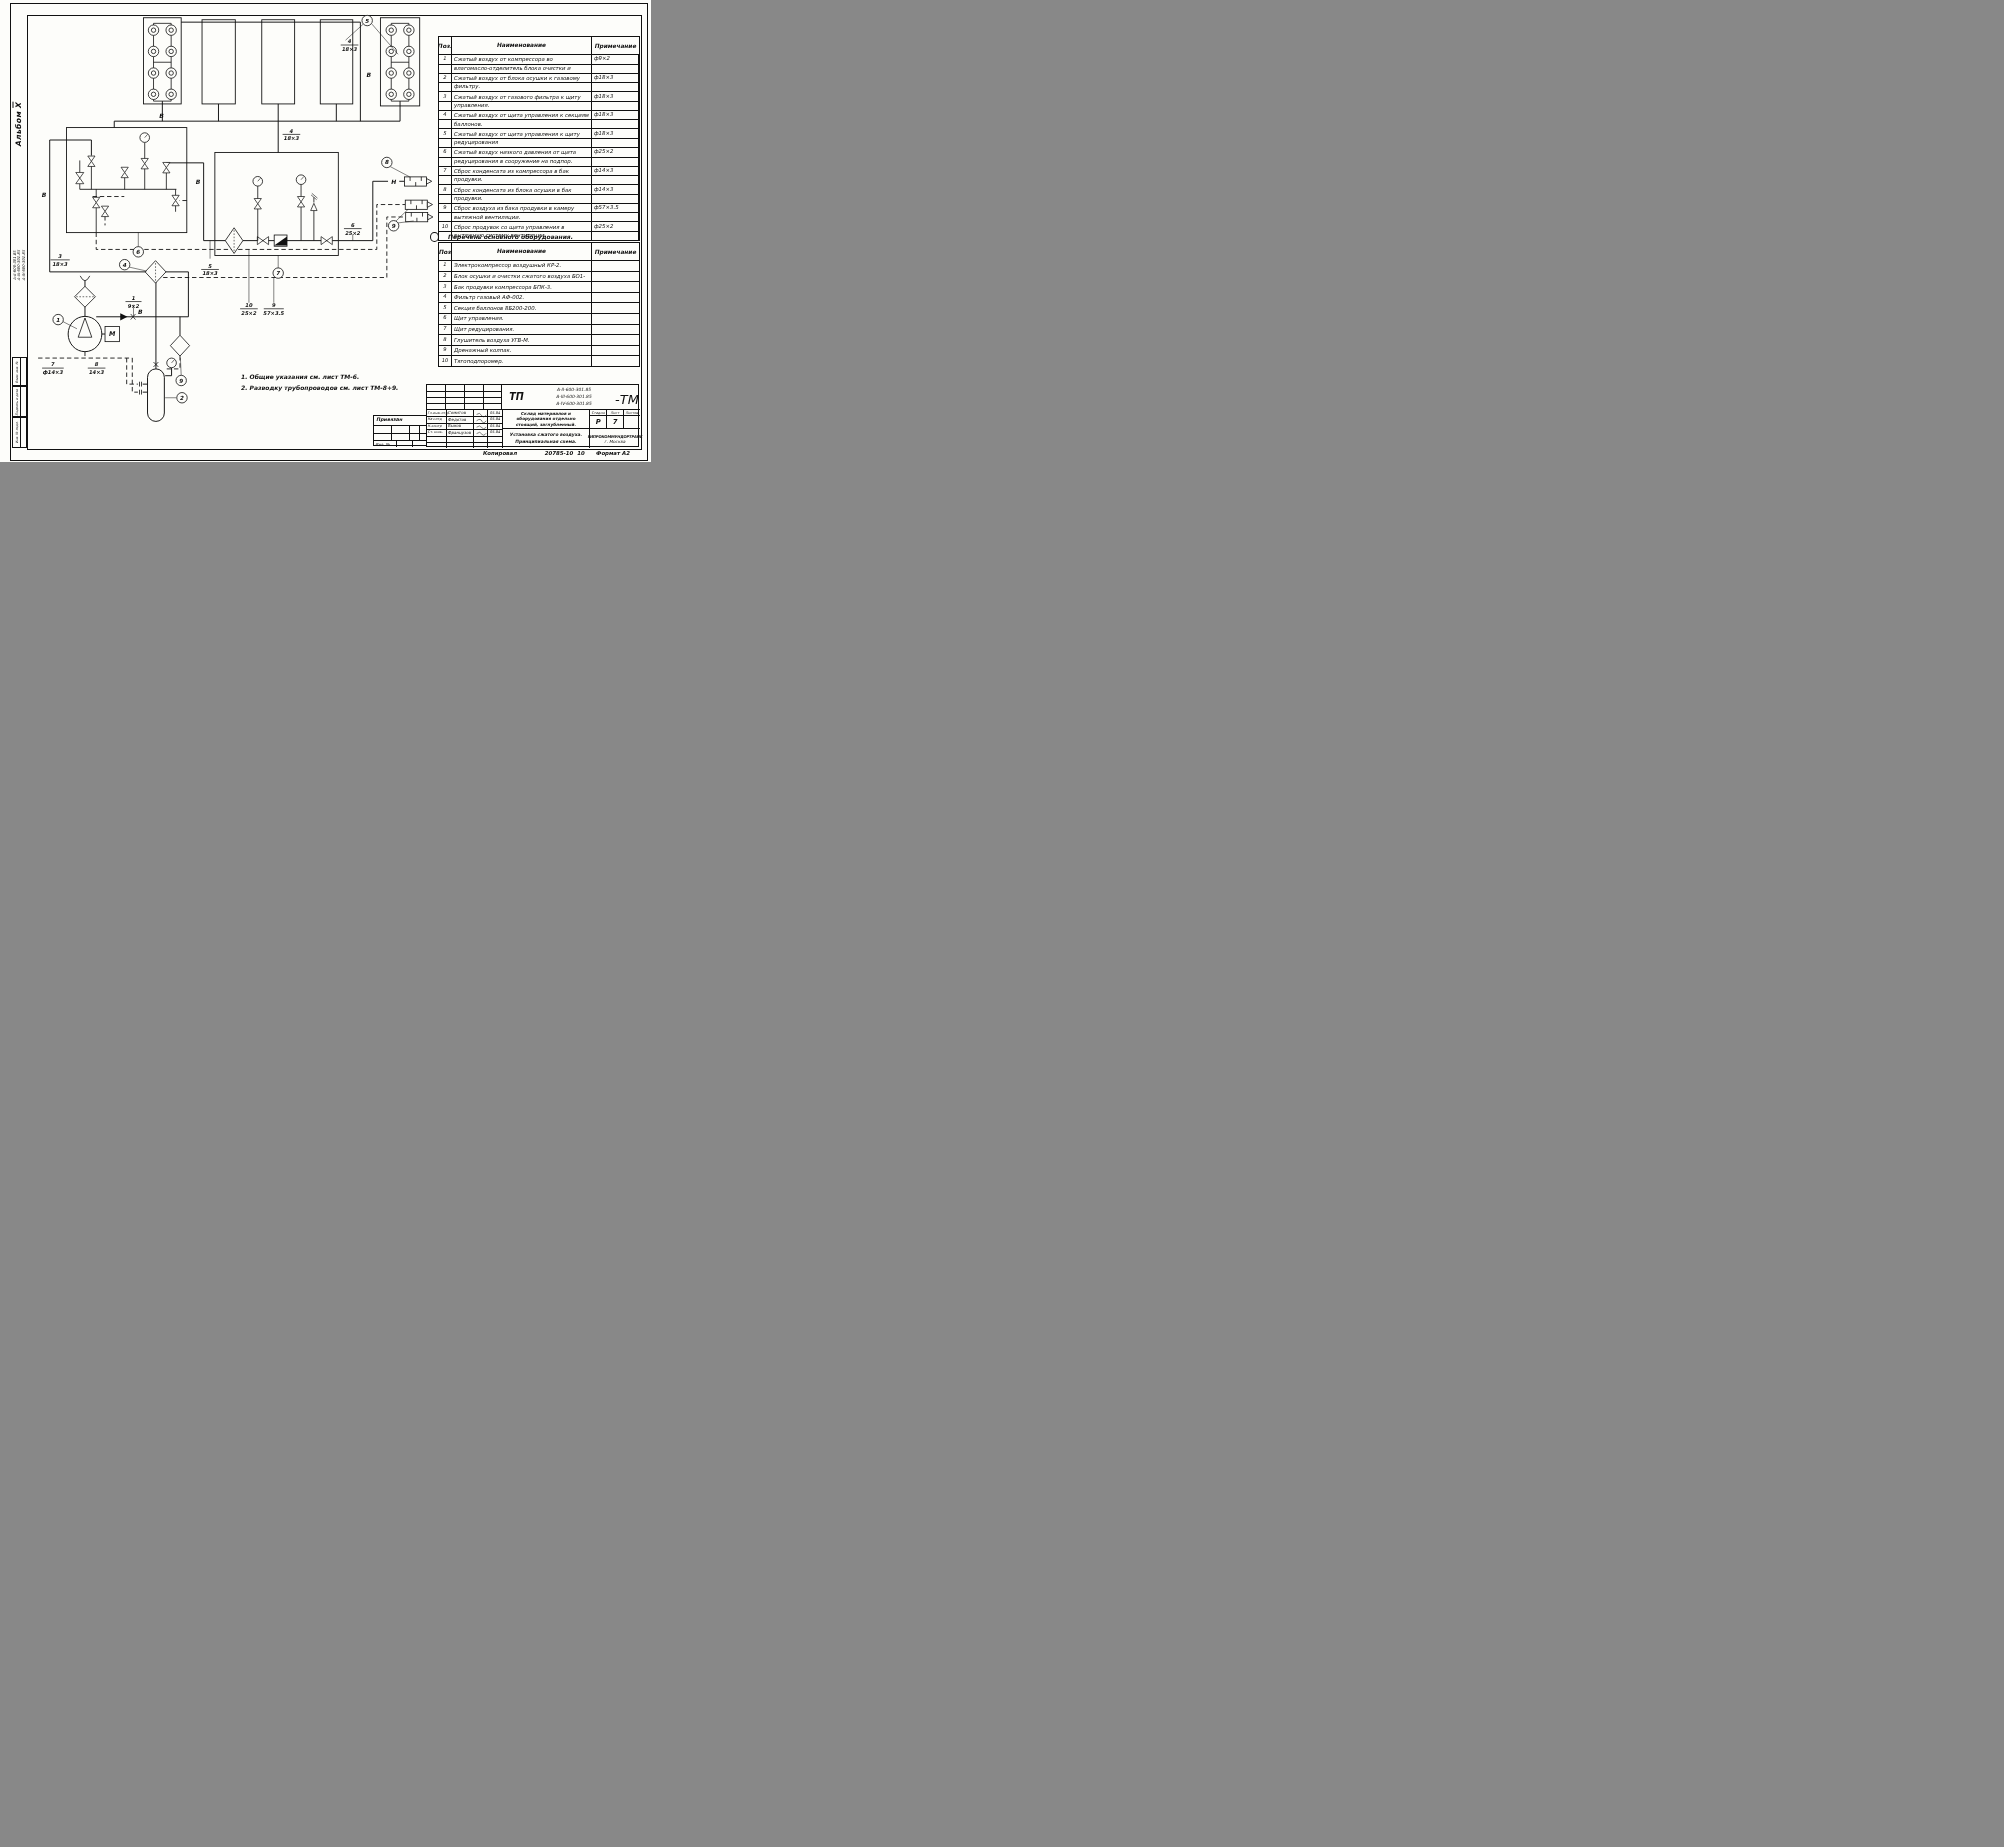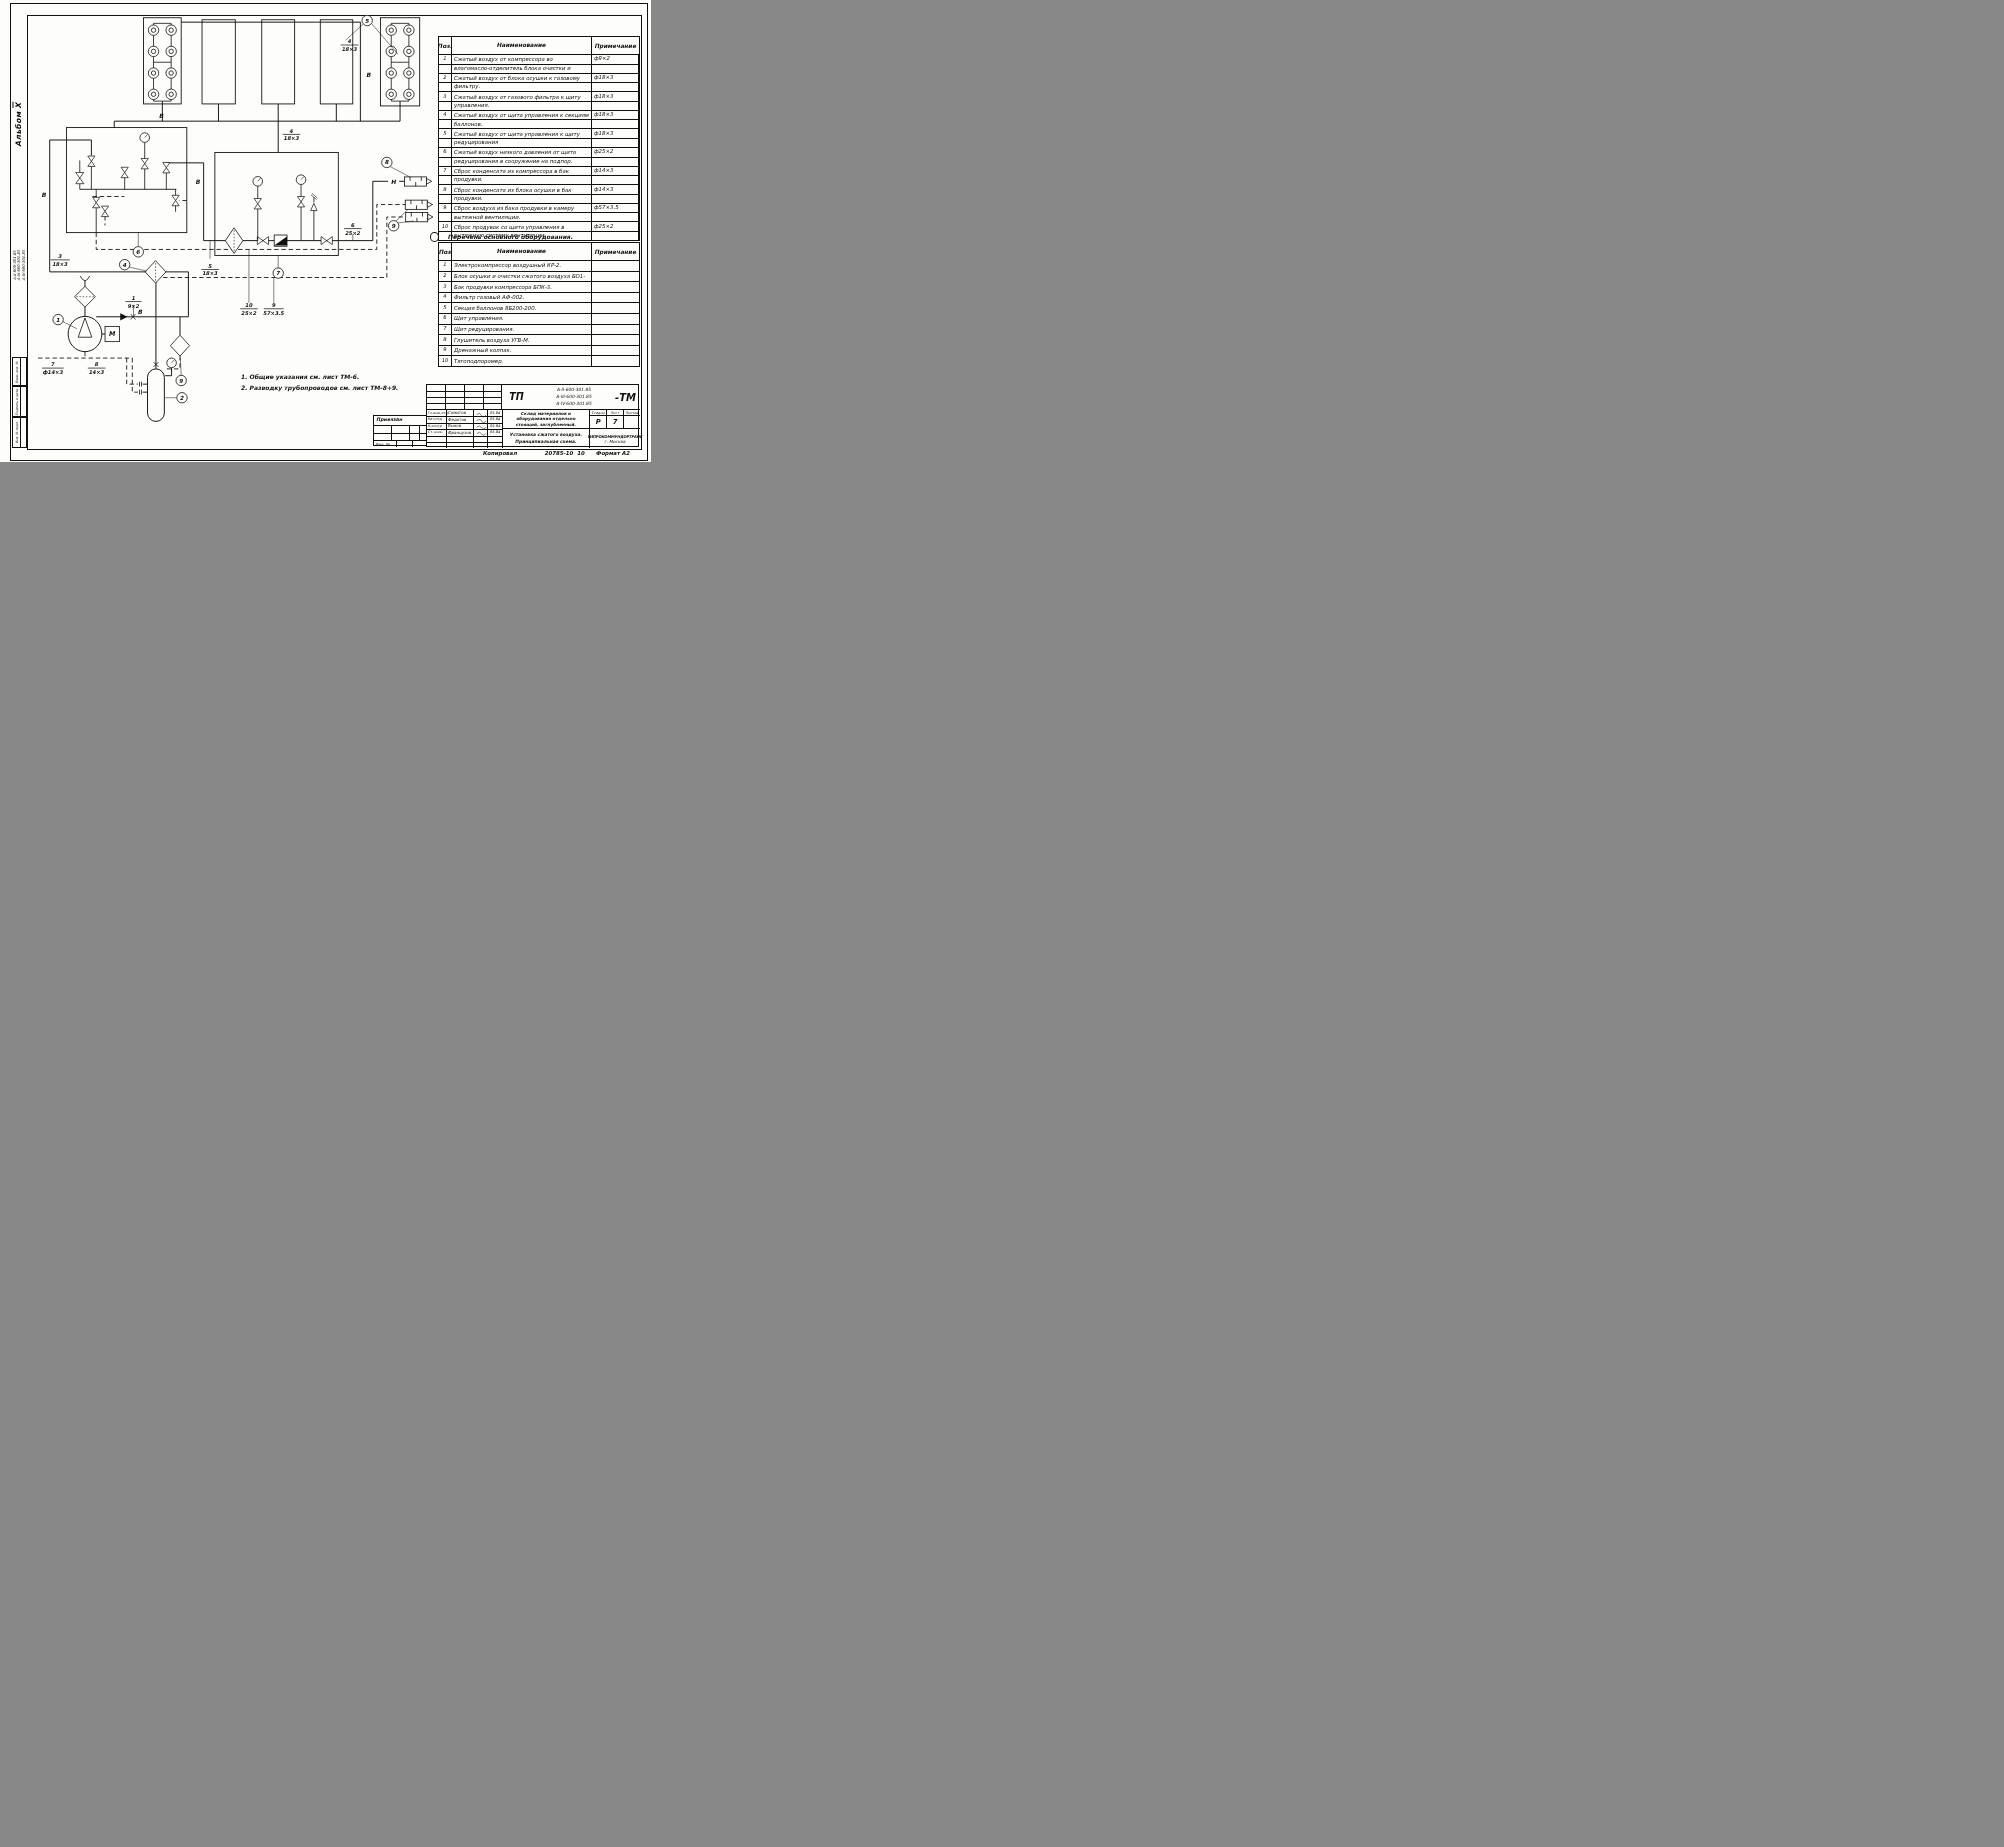--- a/index.html
+++ b/index.html
@@ -523,21 +523,21 @@
       <div class="cell bb" style="left:0;top:12.4px;width:100%;height:0;"></div>
       <div class="cell bb" style="left:0;top:18.4px;width:100%;height:0;"></div>
     </div>
     <div class="cell BB" style="left:75px;top:0;width:138px;height:25px;">
       <span class="cell" style="left:7.2px;top:5.6px;font-size:9.6px;font-weight:bold;">ТП</span>
       <div class="cell" style="left:42px;top:2px;width:60px;font-size:4.4px;line-height:6.8px;text-align:center;">
         <div>А-II-600-301.85</div>
         <div>А-III-600-301.85</div>
         <div>А-IV-600-301.85</div>
       </div>
-      <span class="cell" style="left:113px;top:7.2px;font-size:10px;font-weight:bold;">-ТМ</span>
+      <span class="cell" style="left:113px;top:7.2px;font-size:13px;font-weight:normal;">-ТМ</span>
     </div>
 
     <div class="cell" style="left:0;top:25px;width:75px;height:38px;">
       <div class="cell br" style="left:0;top:0;width:20px;height:100%;"></div>
       <div class="cell br" style="left:20px;top:0;width:27px;height:100%;"></div>
       <div class="cell br" style="left:47px;top:0;width:14.4px;height:100%;"></div>
       <div class="cell bb" style="left:0;top:6.4px;width:100%;height:0;"></div>
       <div class="cell bb" style="left:0;top:13px;width:100%;height:0;"></div>
       <div class="cell bb" style="left:0;top:19px;width:100%;height:0;"></div>
       <div class="cell bb" style="left:0;top:26px;width:100%;height:0;"></div>

